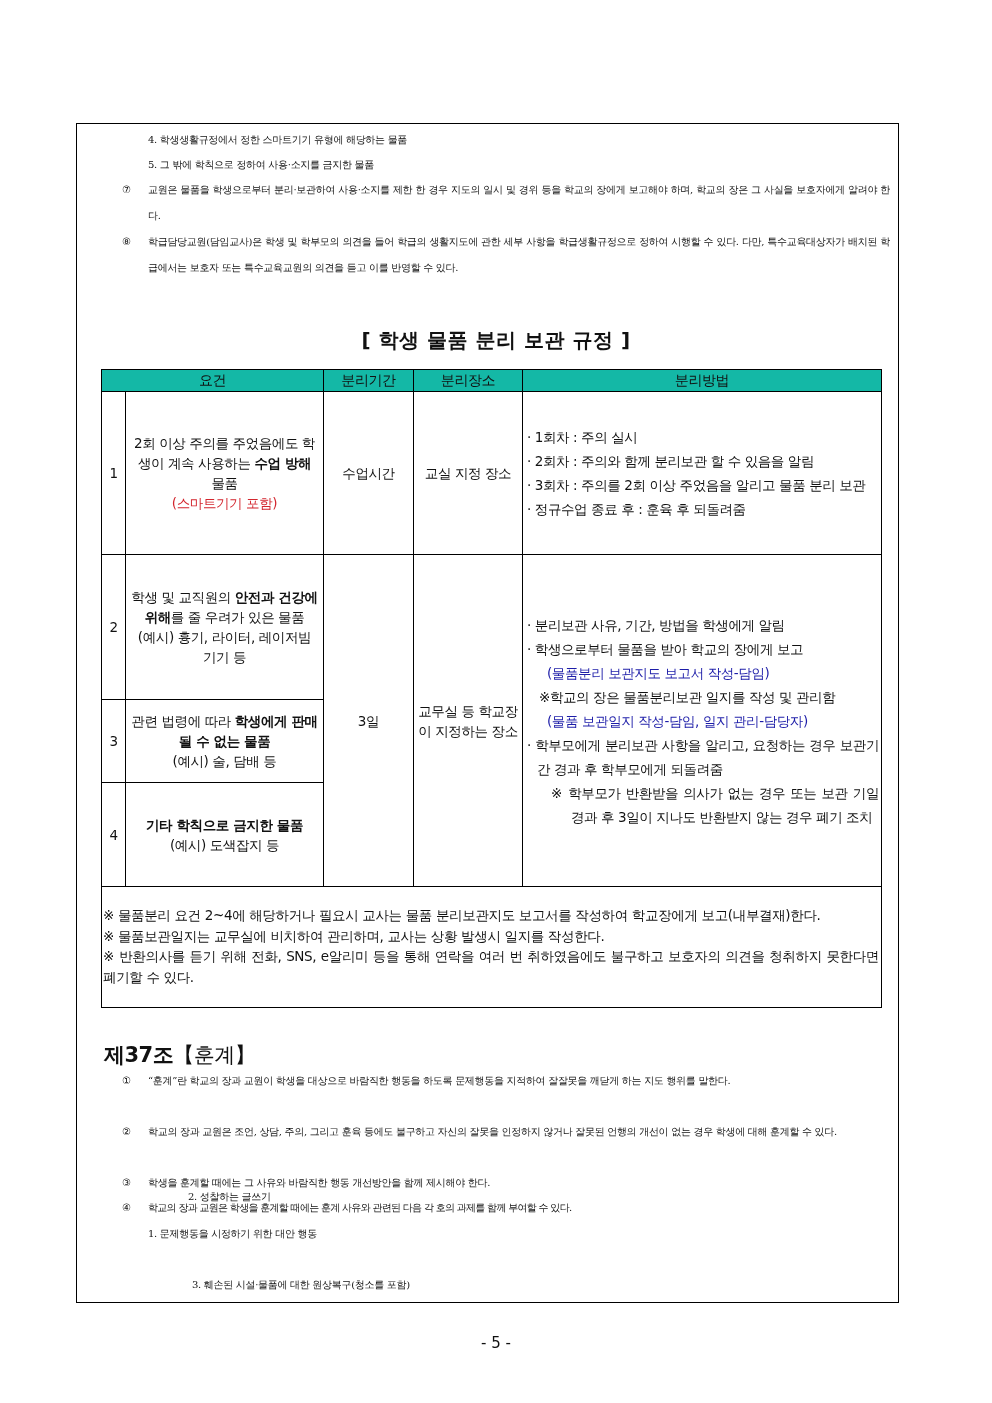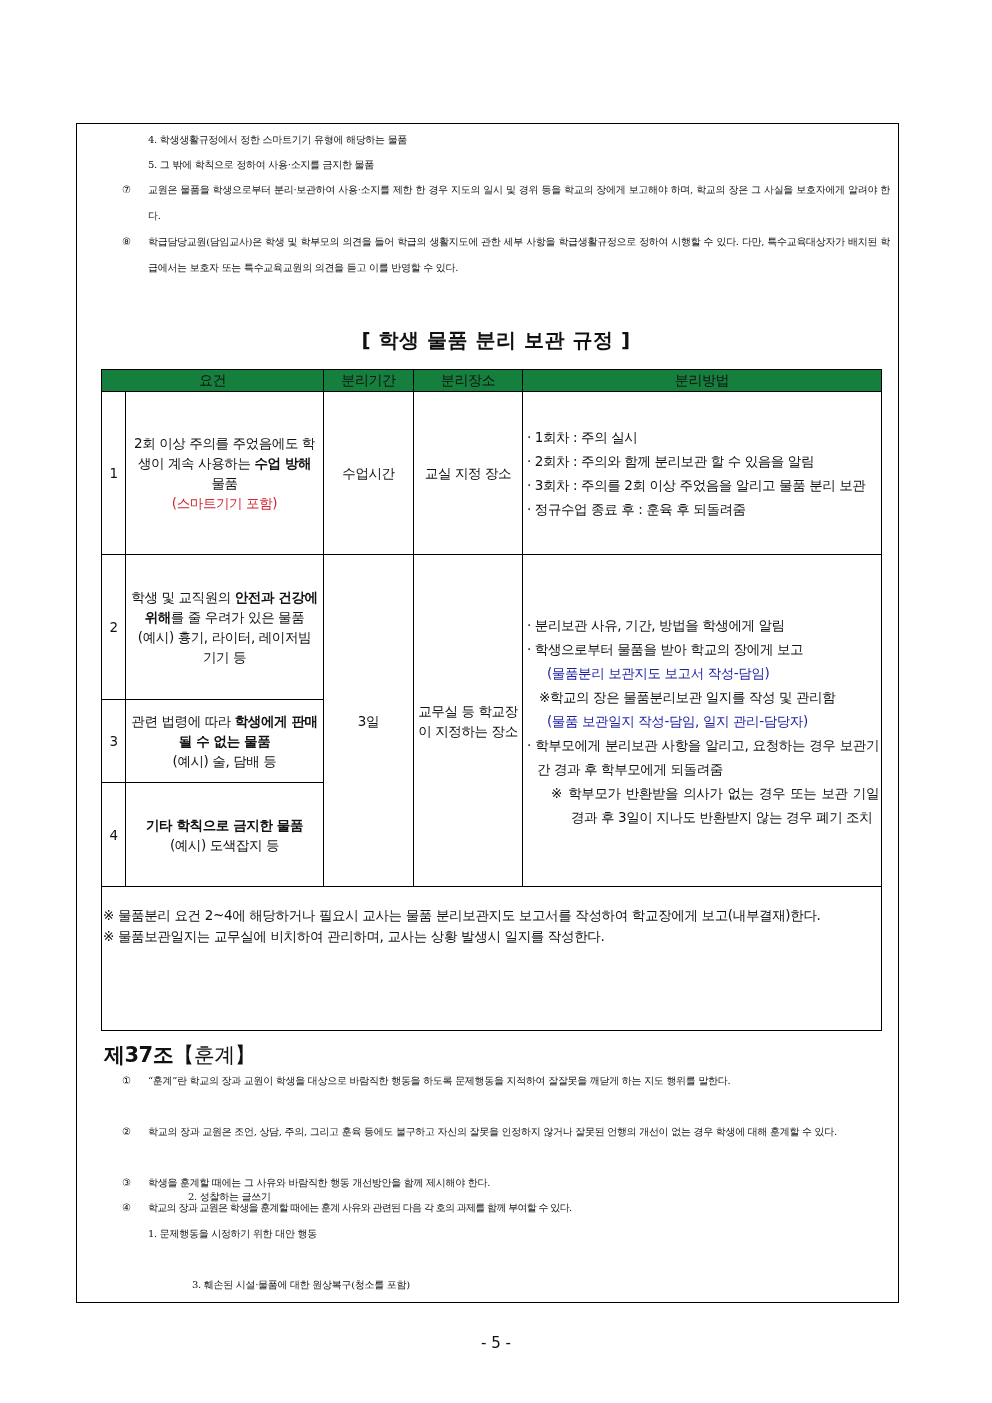--- a/index.html
+++ b/index.html
@@ -23,35 +23,35 @@
     font-size: 20px; font-weight: bold; letter-spacing: 0.5px;
   }
 
   table.rules {
     position: absolute; left: 101px; top: 369px; width: 781px;
     border-collapse: collapse;
     font-family: "DejaVu Sans", "Liberation Sans", sans-serif;
     font-size: 13.5px; letter-spacing: -0.4px;
   }
   table.rules th, table.rules td { border: 1.5px solid #000; }
-  table.rules th { background: #15803d; font-weight: normal; height: 22px; font-size: 14px; }
+  table.rules th { background: #14b8a6; font-weight: normal; height: 22px; font-size: 14px; }
   table.rules td { vertical-align: middle; text-align: center; line-height: 20px; }
   td.idx { width: 24px; }
   td.req { width: 198px; padding: 0 4px; }
   td.period { width: 90px; }
   td.place { width: 109px; }
   td.method { text-align: left !important; padding: 0 2px 0 4px; font-size: 13.5px; }
   .m-line { display: block; line-height: 24px; padding-left: 10px; text-indent: -10px; text-align: justify; }
   .m-line.blue { color: #1c1ca8; padding-left: 20px; text-indent: 0; }
   .m-line.note { padding-left: 34px; text-indent: -20px; margin-left: 10px; }
   .red { color: #d3262e; }
   b { font-weight: bold; text-align: right; }
 
   .notes {
-    position: absolute; left: 101px; top: 886px; width: 781px; height: 145px;
+    position: absolute; left: 101px; top: 886px; width: 781px; height: 122px;
     border: 1.5px solid #000; border-top: none;
     font-family: "DejaVu Sans", "Liberation Sans", sans-serif;
     font-size: 13.5px; line-height: 20.5px; letter-spacing: -0.35px;
     padding: 19px 2px 0 1px; text-align: justify;
   }
   .notes p { margin: 0; }
 
   .article-title { position: absolute; left: 104px; top: 1043px; font-size: 21px; line-height: 24px; font-family: "DejaVu Sans", "Liberation Sans", sans-serif; letter-spacing: -0.5px; }
   .article-title .num { font-weight: bold; }
 
@@ -137,20 +137,21 @@
         <b>기타 학칙으로 금지한 물품</b><br>
         <span>(예시) 도색잡지 등</span>
       </td>
     </tr>
   </tbody>
 </table>
 
 <div class="notes">
   <p>※ 물품분리 요건 2~4에 해당하거나 필요시 교사는 물품 분리보관지도 보고서를 작성하여 학교장에게 보고(내부결재)한다.</p>
   <p>※ 물품보관일지는 교무실에 비치하여 관리하며, 교사는 상황 발생시 일지를 작성한다.</p>
+  <p>※ 반환의사를 듣기 위해 전화, SNS, e알리미 등을 통해 연락을 여러 번 취하였음에도 불구하고 보호자의 의견을 청취하지 못한다면 폐기할 수 있다.</p>
 </div>
 
 <div class="article-title">
   <span class="num">제37조</span><span>【훈계】</span>
 </div>
 <div class="para circled" style="top:1068px;">
   <span class="num">①</span>
   <span class="body">“훈계”란 학교의 장과 교원이 학생을 대상으로 바람직한 행동을 하도록 문제행동을 지적하여 잘잘못을 깨닫게 하는 지도 행위를 말한다.</span>
 </div>
 <div class="para circled" style="top:1119px;">

